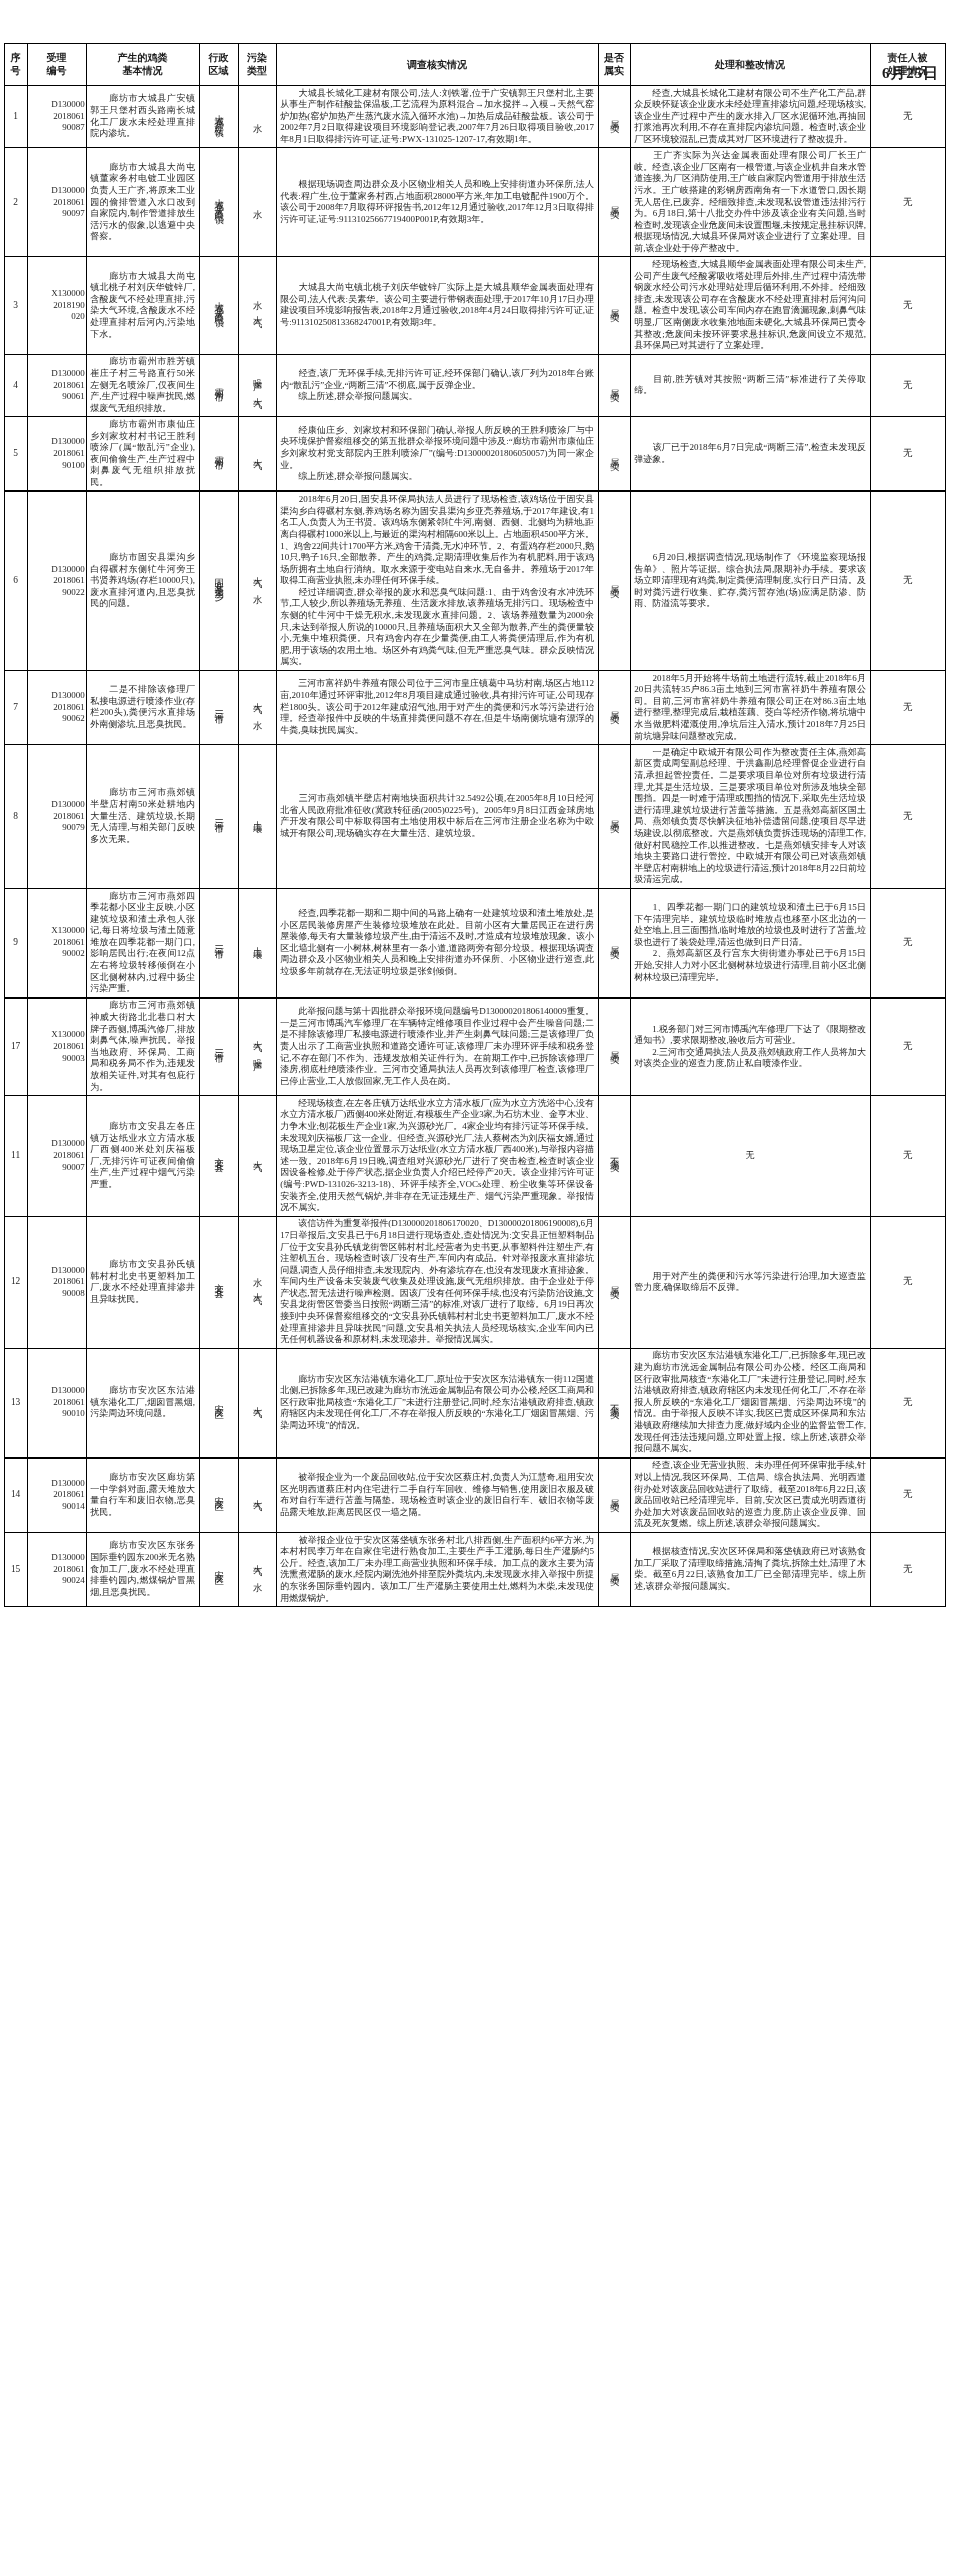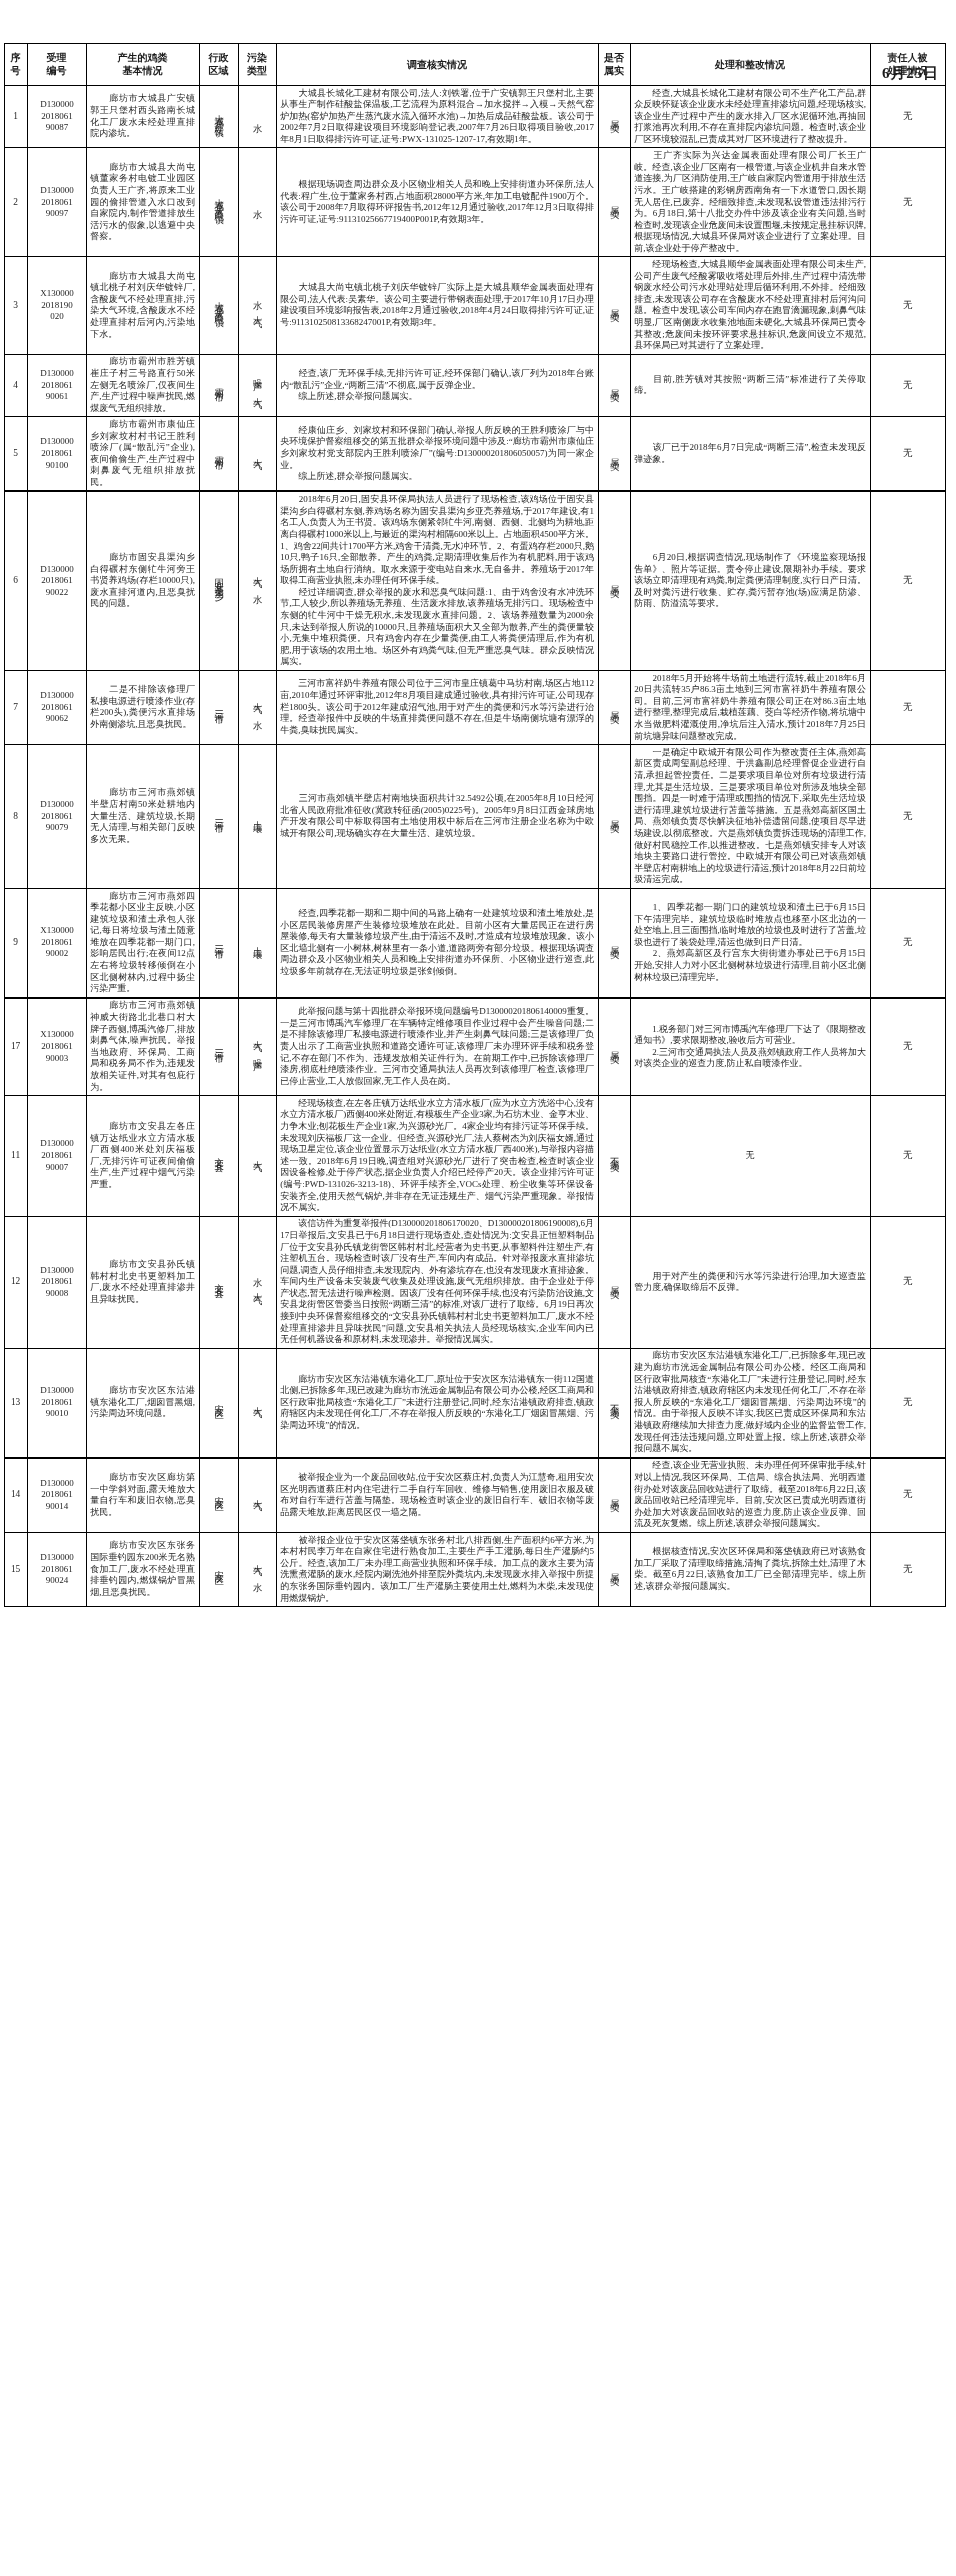--- a/index.html
+++ b/index.html
@@ -5,21 +5,21 @@
   html,body{margin:0;padding:0;background:#ffffff;}
   body{width:957px;font-family:"Liberation Serif","DejaVu Serif",serif;color:#1c1c1c;}
   .page{position:relative;width:957px;min-height:2576px;background:#fff;}
   .date{position:absolute;top:21px;right:18px;font-size:15px;font-weight:bold;letter-spacing:0.9px;}
   table.main{border-collapse:collapse;table-layout:fixed;width:942px;margin:43px 0 0 3.6px;}
   table.main th,table.main td{border:0.9px solid #000;vertical-align:middle;overflow:hidden;}
   tr.thick-top th,tr.thick-top td{border-top:2.2px solid #000;margin-top:40px;}
   thead th{font-size:10px;font-weight:bold;white-space:pre-line;text-align:center;height:39px;line-height:13.4px;padding:0.9px;}
   td{font-size:9px;line-height:11.6px;}
   td.c-no{text-align:center;font-size:9.4px;}
-  td.c-id{white-space:pre-line;text-align:center;padding:0.9px 0.9px 0.9px 1.8px;font-size:9px;line-height:11.6px;word-break:break-all;}
+  td.c-id{white-space:pre-line;text-align:right;padding:0.9px 0.9px 0.9px 1.8px;font-size:9px;line-height:11.6px;word-break:break-all;}
   td.c-problem{white-space:pre-line;text-align:justify;padding:1.8px 3.6px;}
   td.c-vert{text-align:center;padding:0.9px;}
   .vert{writing-mode:vertical-rl;text-orientation:upright;display:inline-block;letter-spacing:2.7px;font-size:9.4px;line-height:1;margin:0 auto;}
   td.c-long{white-space:pre-line;text-align:justify;padding:1.8px 3.6px;}
   td.c-long.only-none,td.c-problem.only-none{text-align:center;text-indent:0;}
   td.c-acct{text-align:center;font-size:9.4px;}
   tbody td{color:#1f1f1f;}
 </style>
 </head>
 <body>
@@ -136,21 +136,21 @@
     <td class="c-no">6</td>
     <td class="c-id">D130000
 2018061
 90022</td>
     <td class="c-problem">　　廊坊市固安县渠沟乡白得碾村东侧牤牛河旁王书贤养鸡场(存栏10000只),废水直排河道内,且恶臭扰民的问题。</td>
     <td class="c-vert"><span class="vert">固安县渠沟乡</span></td>
     <td class="c-vert"><span class="vert">大气 水</span></td>
     <td class="c-long">　　2018年6月20日,固安县环保局执法人员进行了现场检查,该鸡场位于固安县渠沟乡白得碾村东侧,养鸡场名称为固安县渠沟乡亚亮养殖场,于2017年建设,有1名工人,负责人为王书贤。该鸡场东侧紧邻牤牛河,南侧、西侧、北侧均为耕地,距离白得碾村1000米以上,与最近的渠沟村相隔600米以上。占地面积4500平方米。1、鸡舍22间共计1700平方米,鸡舍干清粪,无水冲环节。2、有蛋鸡存栏2000只,鹅10只,鸭子16只,全部散养。产生的鸡粪,定期清理收集后作为有机肥料,用于该鸡场所拥有土地自行消纳。取水来源于变电站自来水,无自备井。养殖场于2017年取得工商营业执照,未办理任何环保手续。
 　　经过详细调查,群众举报的废水和恶臭气味问题:1、由于鸡舍没有水冲洗环节,工人较少,所以养殖场无养殖、生活废水排放,该养殖场无排污口。现场检查中东侧的牤牛河中干燥无积水,未发现废水直排问题。2、该场养殖数量为2000余只,未达到举报人所说的10000只,且养殖场面积大又全部为散养,产生的粪便量较小,无集中堆积粪便。只有鸡舍内存在少量粪便,由工人将粪便清理后,作为有机肥,用于该场的农用土地。场区外有鸡粪气味,但无严重恶臭气味。群众反映情况属实。</td>
     <td class="c-vert"><span class="vert">属实</span></td>
-    <td class="c-long">　　6月20日,根据调查情况,现场制作了《环境监察现场报告单》、照片等证据。责令停止建设,限期补办手续。要求该场立即清理现有鸡粪,制定粪便清理制度,实行日产日清。及时对粪污进行收集、贮存,粪污暂存池(场)应满足防渗、防雨、防溢流等要求。</td>
+    <td class="c-long">　　6月20日,根据调查情况,现场制作了《环境监察现场报告单》、照片等证据。综合执法局,限期补办手续。要求该场立即清理现有鸡粪,制定粪便清理制度,实行日产日清。及时对粪污进行收集、贮存,粪污暂存池(场)应满足防渗、防雨、防溢流等要求。</td>
     <td class="c-acct">无</td>
   </tr>
 
   <tr>
     <td class="c-no">7</td>
     <td class="c-id">D130000
 2018061
 90062</td>
     <td class="c-problem">　　二是不排除该修理厂私接电源进行喷漆作业(存栏200头),粪便污水直排场外南侧渗坑,且恶臭扰民。</td>
     <td class="c-vert"><span class="vert">三河市</span></td>

